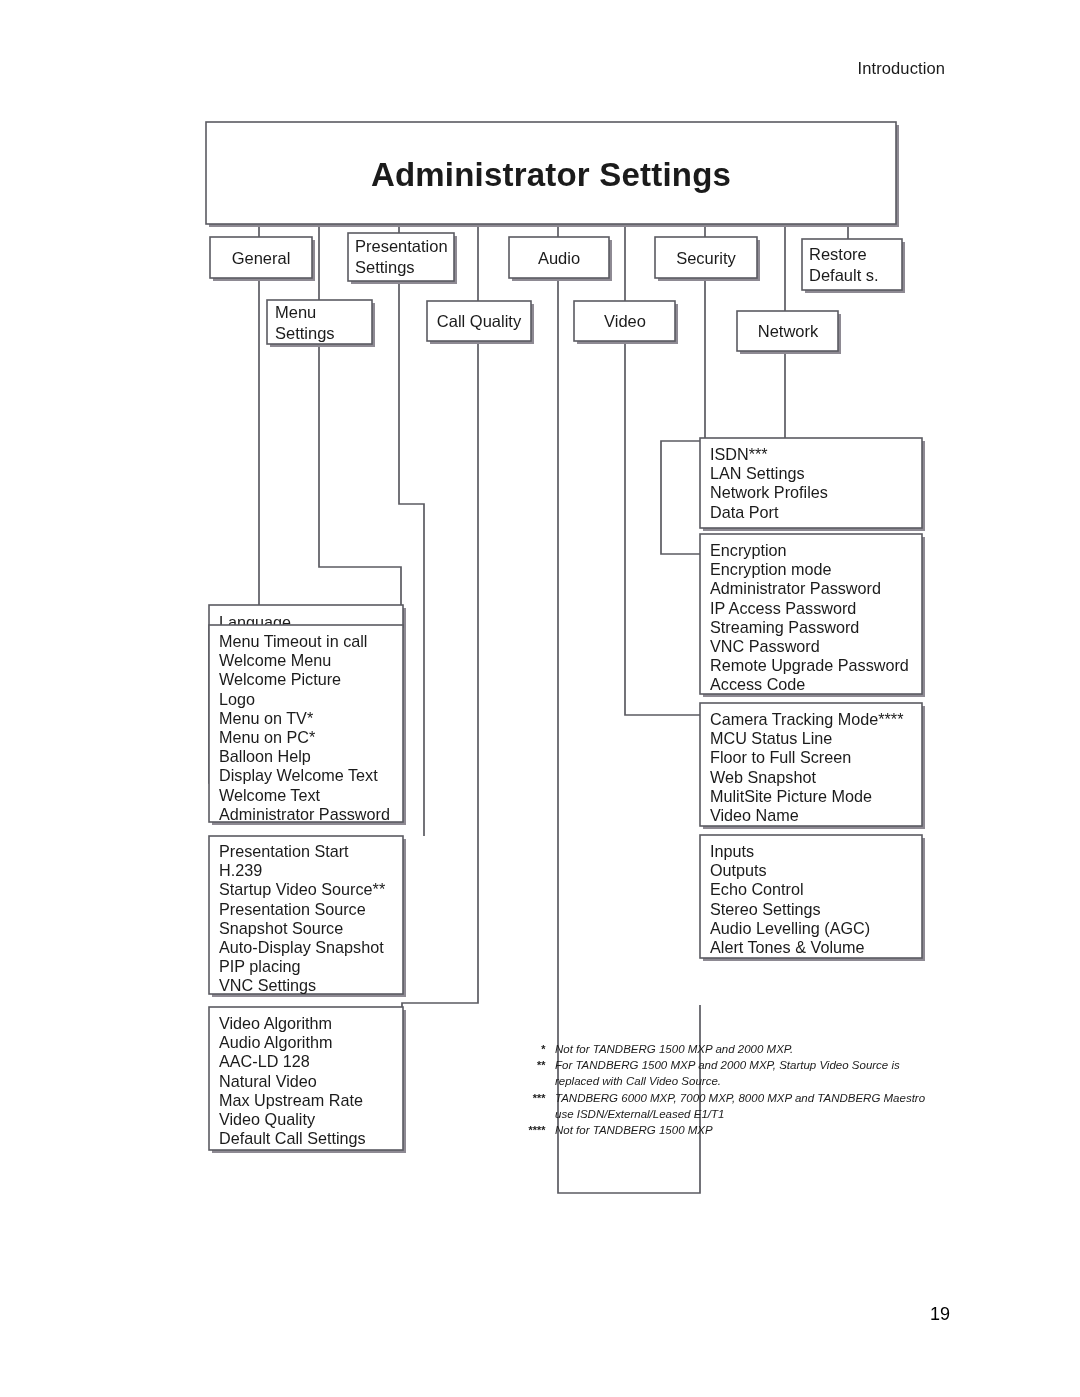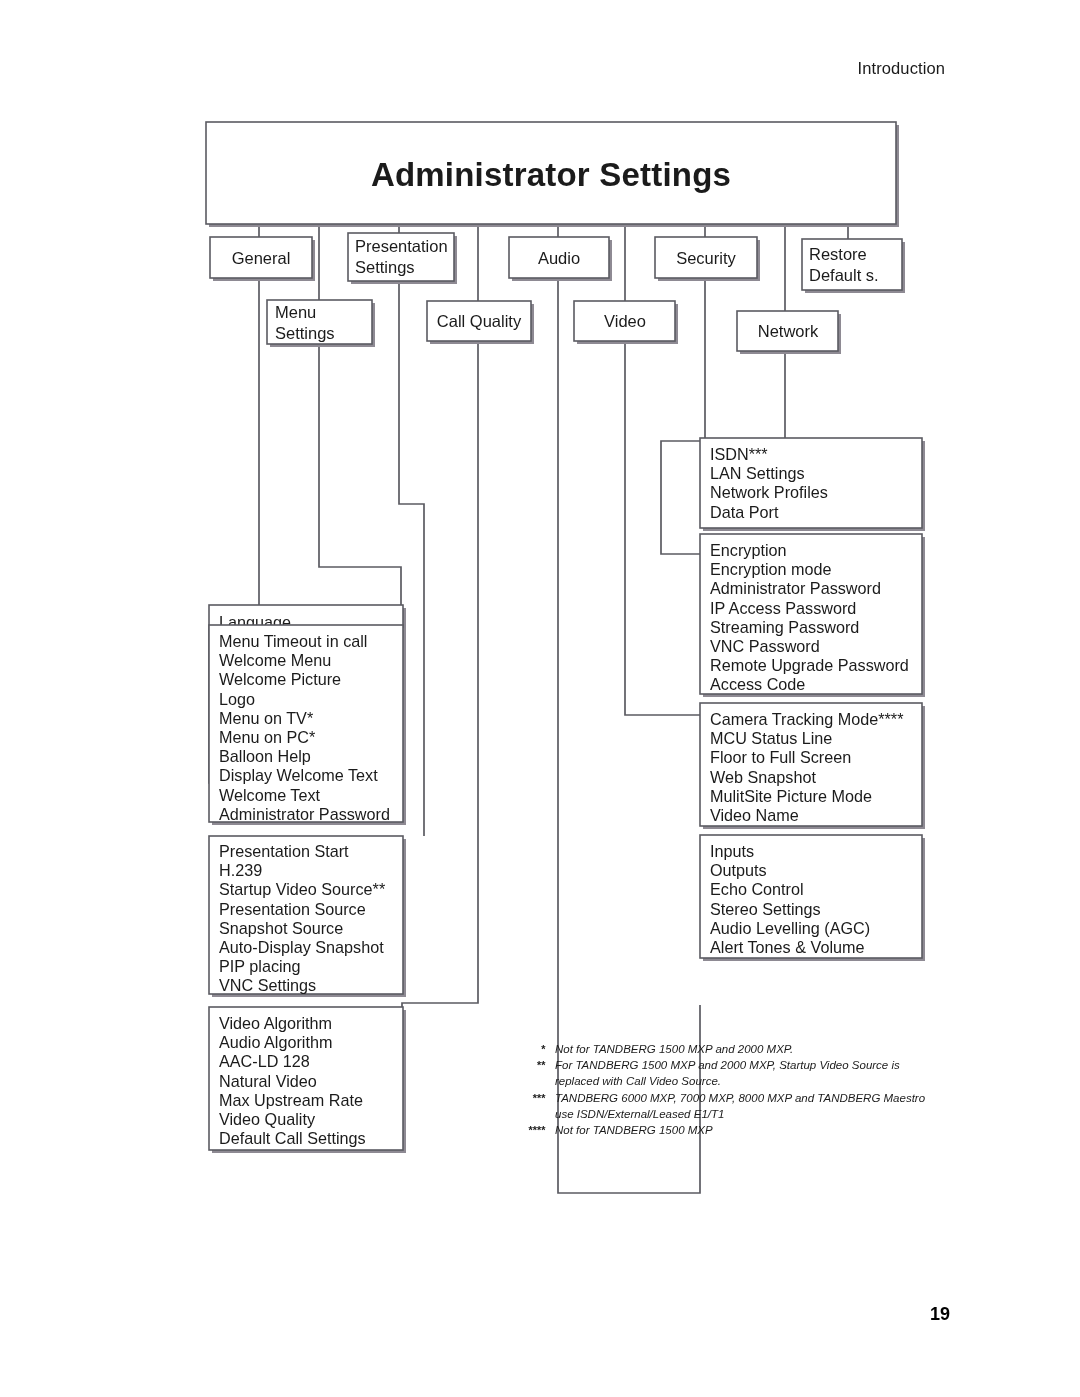--- a/index.html
+++ b/index.html
@@ -25,21 +25,21 @@
     right: 135px;
     font-size: 16.5px;
     color: #1a1a1a;
     letter-spacing: 0.1px;
   }
   .page-number {
     position: absolute;
     bottom: 72px;
     right: 130px;
     font-size: 18px;
-    font-weight: bold;
+    font-weight: normal;
     color: #000000;
   }
   .diagram {
     position: absolute;
     left: 0;
     top: 0;
     width: 1080px;
     height: 1260px;
     padding-left: 48px;
   }

